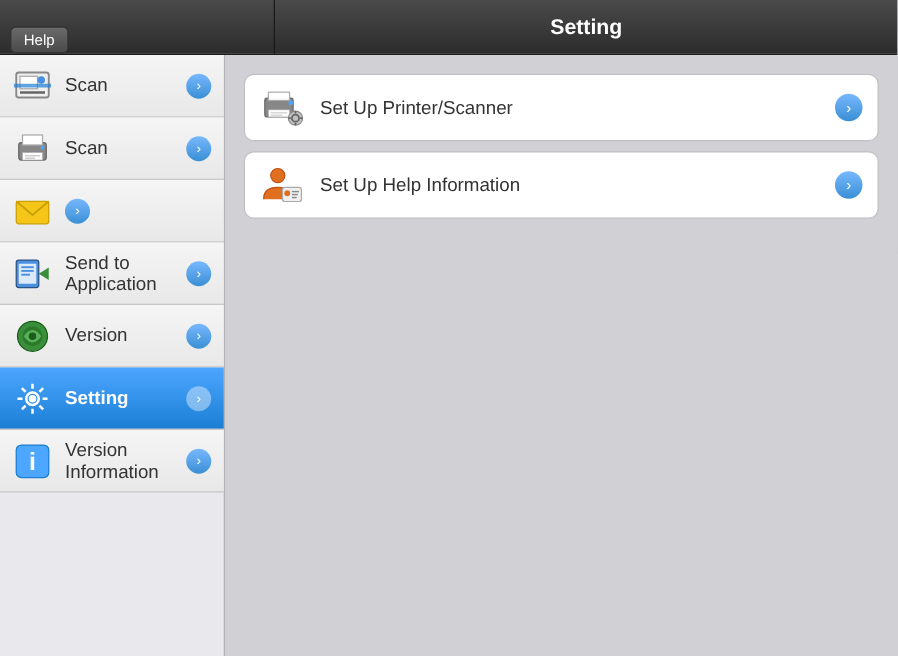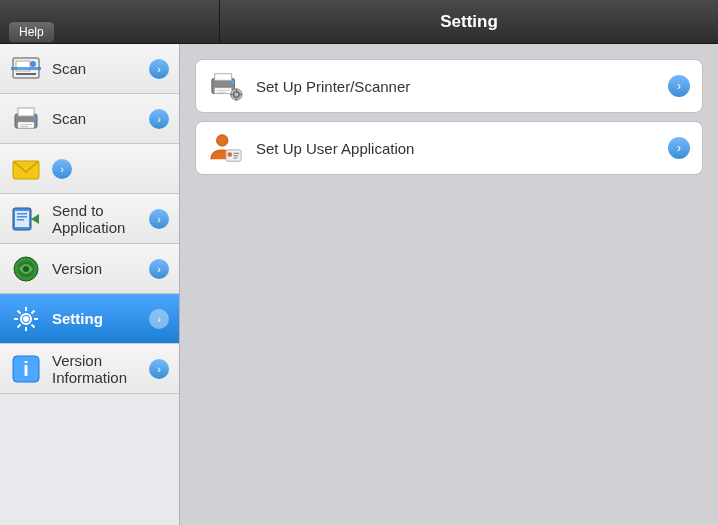--- a/index.html
+++ b/index.html
@@ -330,19 +330,19 @@
           <circle cx="14" cy="10" r="6" fill="#e07020" stroke="#c05010" stroke-width="1"></circle>
           <path d="M2 30 Q2 20 14 20 Q26 20 26 30" fill="#e07020" stroke="#c05010" stroke-width="1"></path>
 
           <rect x="18" y="20" width="16" height="12" rx="2" fill="#f0f0f0" stroke="#aaa" stroke-width="1"></rect>
           <circle cx="22" cy="25" r="2.5" fill="#e07020"></circle>
           <rect x="26" y="23" width="6" height="1.2" fill="#888"></rect>
           <rect x="26" y="25.5" width="5" height="1.2" fill="#888"></rect>
           <rect x="26" y="28" width="4" height="1.2" fill="#888"></rect>
         </svg>
       </div>
-      <span class="content-label">Set Up User Application</span>
+      <span class="content-label">Set Up Help Information</span>
       <div class="content-chevron">›</div>
     </div>
 
   </div>
 
 </div>
 
 </body></html>

